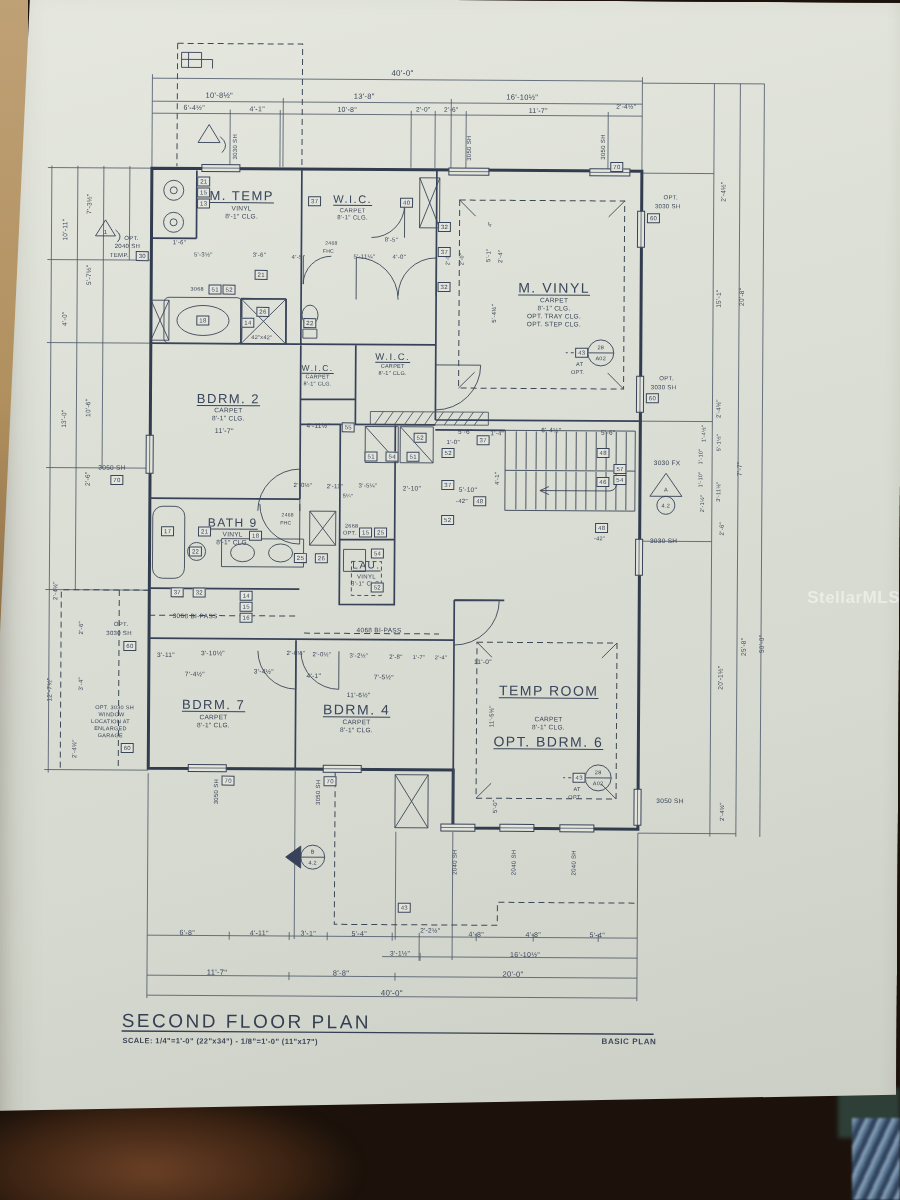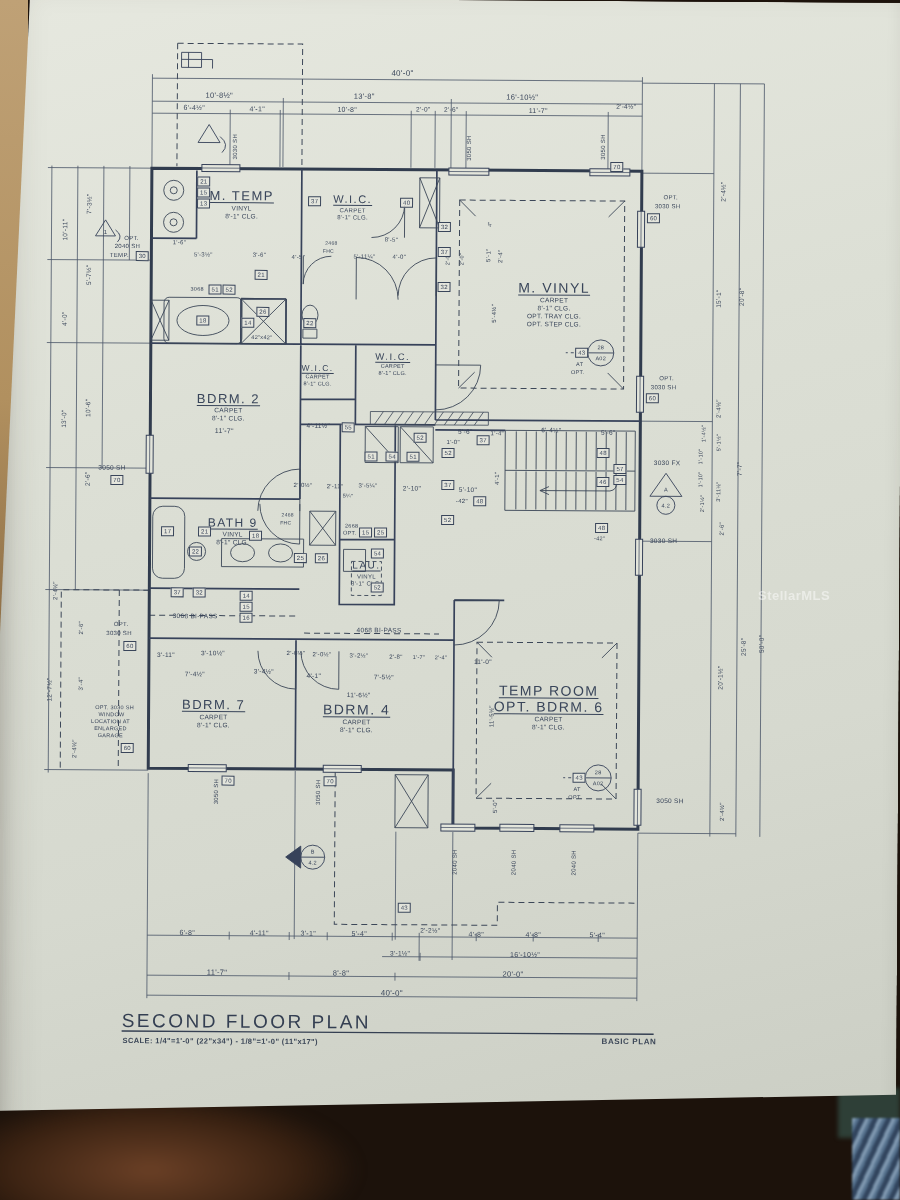--- a/index.html
+++ b/index.html
@@ -23,22 +23,22 @@
   .sheet::after{content:"";position:absolute;inset:0;
          box-shadow:inset 0 -26px 30px -18px rgba(40,30,20,.45), inset 30px 0 40px -30px rgba(60,50,40,.35);}
   svg.plan{position:absolute;left:0;top:0;width:900px;height:1200px;}
   .lbl{position:absolute;transform:translate(-50%,-50%);white-space:nowrap;color:#39455a;
        letter-spacing:.3px;line-height:1;z-index:3;}
   .un{text-decoration:underline;text-underline-offset:2px;letter-spacing:1.5px;}
   .kn{border:1px solid #39455a;background:rgba(228,230,221,.9);padding:1px 2px;}
   .title{position:absolute;left:125px;top:1012px;font-size:19px;letter-spacing:2.5px;color:#343f52;z-index:3;}
   .scale{position:absolute;left:126px;top:1038px;font-size:7.5px;letter-spacing:.4px;color:#3c4758;z-index:3;font-weight:bold;}
   .basic{position:absolute;left:605px;top:1036px;font-size:8px;letter-spacing:.6px;color:#3c4758;z-index:3;font-weight:bold;}
-  .watermark{position:absolute;left:758px;top:588px;width:142px;z-index:4;
-       font-size:13px;font-weight:bold;color:rgba(255,255,255,.48);letter-spacing:.5px;}
+  .watermark{position:absolute;left:758px;top:588px;width:142px;text-align:right;z-index:4;
+       font-size:17px;font-weight:bold;color:rgba(255,255,255,.48);letter-spacing:.5px;}
 </style>
 </head>
 <body>
 
 <div class="wood"></div>
 <div class="blob-brown"></div>
 <div class="blob-teal"></div>
 <div class="denim"></div>
 
 <div class="sheet">
@@ -203,21 +203,21 @@
       <span class="lbl un" style="left: 367px; top: 566px; font-size: 10px; transform: translate(-50%, -50%);">LAU.</span>
       <span class="lbl" style="left: 367px; top: 577px; font-size: 6px; transform: translate(-50%, -50%);">VINYL</span>
       <span class="lbl" style="left: 367px; top: 584px; font-size: 6px; transform: translate(-50%, -50%);">8'-1" CLG.</span>
       <span class="lbl un" style="left: 215px; top: 706px; font-size: 13px; transform: translate(-50%, -50%);">BDRM. 7</span>
       <span class="lbl" style="left: 215px; top: 719px; font-size: 6.5px; transform: translate(-50%, -50%);">CARPET</span>
       <span class="lbl" style="left: 215px; top: 727px; font-size: 6.5px; transform: translate(-50%, -50%);">8'-1" CLG.</span>
       <span class="lbl un" style="left: 358px; top: 710px; font-size: 14px; transform: translate(-50%, -50%);">BDRM. 4</span>
       <span class="lbl" style="left: 358px; top: 723px; font-size: 6.5px; transform: translate(-50%, -50%);">CARPET</span>
       <span class="lbl" style="left: 358px; top: 731px; font-size: 6.5px; transform: translate(-50%, -50%);">8'-1" CLG.</span>
       <span class="lbl un" style="left: 550px; top: 690px; font-size: 14px; transform: translate(-50%, -50%);">TEMP ROOM</span>
-      <span class="lbl un" style="left: 550px; top: 706px; font-size: 14px; transform: translate(-50%, -50%);">OPT. BDRM. 6</span>
+      <span class="lbl un" style="left: 550px; top: 741px; font-size: 14px; transform: translate(-50%, -50%);">OPT. BDRM. 6</span>
       <span class="lbl" style="left: 550px; top: 719px; font-size: 6.5px; transform: translate(-50%, -50%);">CARPET</span>
       <span class="lbl" style="left: 550px; top: 727px; font-size: 6.5px; transform: translate(-50%, -50%);">8'-1" CLG.</span>
       <span class="lbl" style="left: 400px; top: 74px; font-size: 8px; transform: translate(-50%, -50%);">40'-0"</span>
       <span class="lbl" style="left: 217px; top: 97px; font-size: 7.5px; transform: translate(-50%, -50%);">10'-8½"</span>
       <span class="lbl" style="left: 362px; top: 97px; font-size: 7.5px; transform: translate(-50%, -50%);">13'-8"</span>
       <span class="lbl" style="left: 520px; top: 97px; font-size: 7.5px; transform: translate(-50%, -50%);">16'-10½"</span>
       <span class="lbl" style="left: 192px; top: 109px; font-size: 7px; transform: translate(-50%, -50%);">6'-4½"</span>
       <span class="lbl" style="left: 255px; top: 110px; font-size: 7px; transform: translate(-50%, -50%);">4'-1"</span>
       <span class="lbl" style="left: 345px; top: 110px; font-size: 7px; transform: translate(-50%, -50%);">10'-8"</span>
       <span class="lbl" style="left: 421px; top: 110px; font-size: 6.5px; transform: translate(-50%, -50%);">2'-0"</span>

